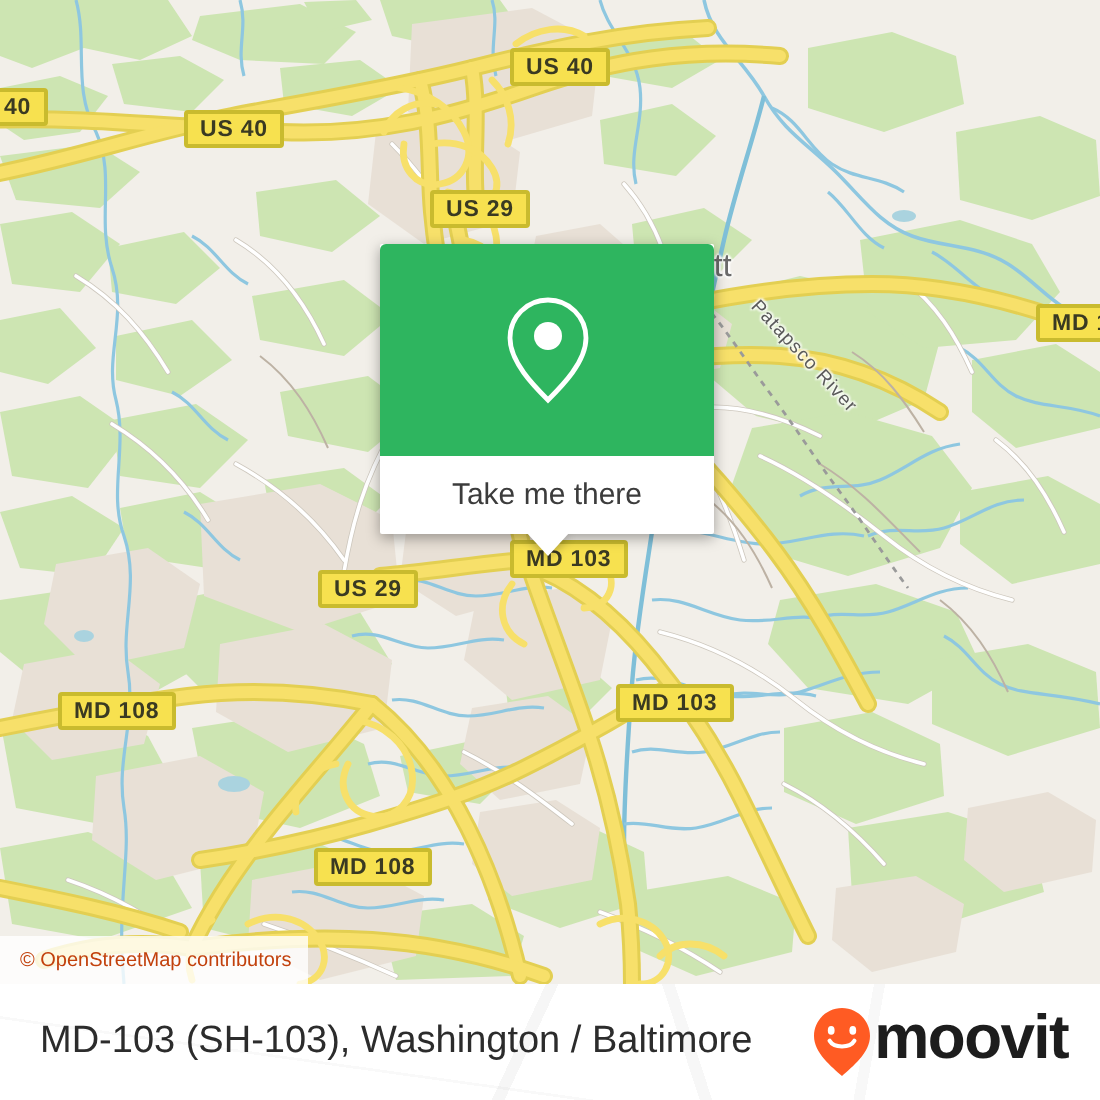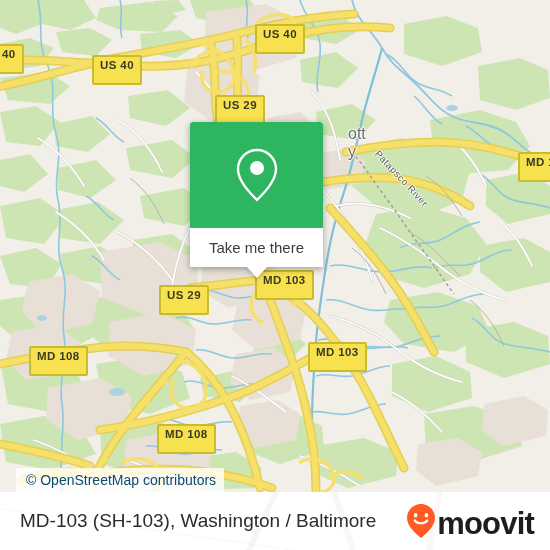--- a/index.html
+++ b/index.html
@@ -29,21 +29,21 @@
   .shield {
     position: absolute;
     background: #f7e14f;
     border: 2px solid #c9bb2e;
     border-radius: 2px;
     color: #3a3a22;
     font-size: 11.5px;
     font-weight: bold;
     letter-spacing: 0.4px;
     line-height: 1;
-    padding: 3px 6px 11px 6px;
+    padding: 3px 6px 0 6px;
     white-space: nowrap;
     font-family: "Liberation Sans", sans-serif;
   }
 
   
   .place-label {
     position: absolute;
     color: #6b6b6b;
     font-size: 16px;
     font-weight: normal;
@@ -59,21 +59,21 @@
     letter-spacing: 0.6px;
     white-space: nowrap;
     text-shadow: 1px 0 1px #fff, -1px 0 1px #fff, 0 1px 1px #fff, 0 -1px 1px #fff;
     font-family: "Liberation Sans", sans-serif;
   }
 
   
   #popup {
     position: absolute;
     left: 190px; top: 122px;
-    width: 133px;
+    width: 167px;
     border-radius: 1px;
     box-shadow: 0 2px 7px rgba(0,0,0,0.35);
     background: #ffffff;
     overflow: visible;
   }
   #popup-image {
     height: 106px;
     background: #2eb55f;
     border-radius: 3px 3px 0 0;
     display: flex;
@@ -108,25 +108,24 @@
 
   
   #attribution {
     position: absolute;
     left: 0; top: 468px;
     height: 24px;
     padding: 0 8px 0 10px;
     display: flex;
     align-items: center;
     background: rgba(255,255,255,0.80);
-    color: #0c4a6e;
-    font-size: 14px;
+    color: #c2410c;
+    font-size: 10px;
     font-family: "Liberation Sans", sans-serif;
     white-space: nowrap;
-    margin-left: 16px;
   }
 
   
   #bottom-bar {
     position: absolute;
     left: 0; top: 492px;
     width: 550px; height: 58px;
     background: #ffffff;
     display: flex;
     align-items: center;
@@ -150,21 +149,21 @@
     position: relative;
     color: #2c2c2c;
     font-size: 19px;
     font-family: "Liberation Sans", sans-serif;
     white-space: nowrap;
     z-index: 2;
   }
   #brand-logo {
     position: relative;
     display: flex;
-    align-items: flex-end;
+    align-items: flex-start;
     gap: 1px;
     z-index: 2;
   }
   #brand-wordmark {
     color: #1d1d1d;
     font-size: 31px;
     font-weight: bold;
     letter-spacing: -0.8px;
     line-height: 1;
     font-family: "Liberation Sans", sans-serif;

